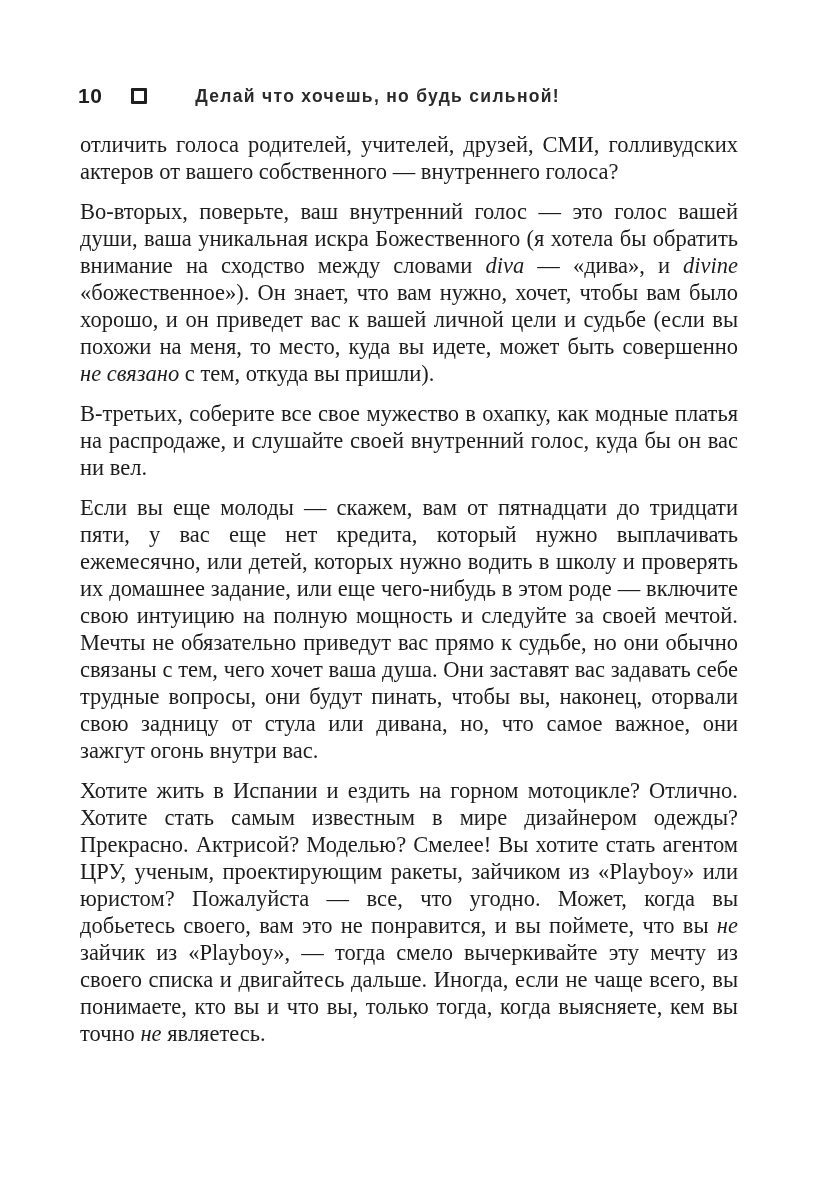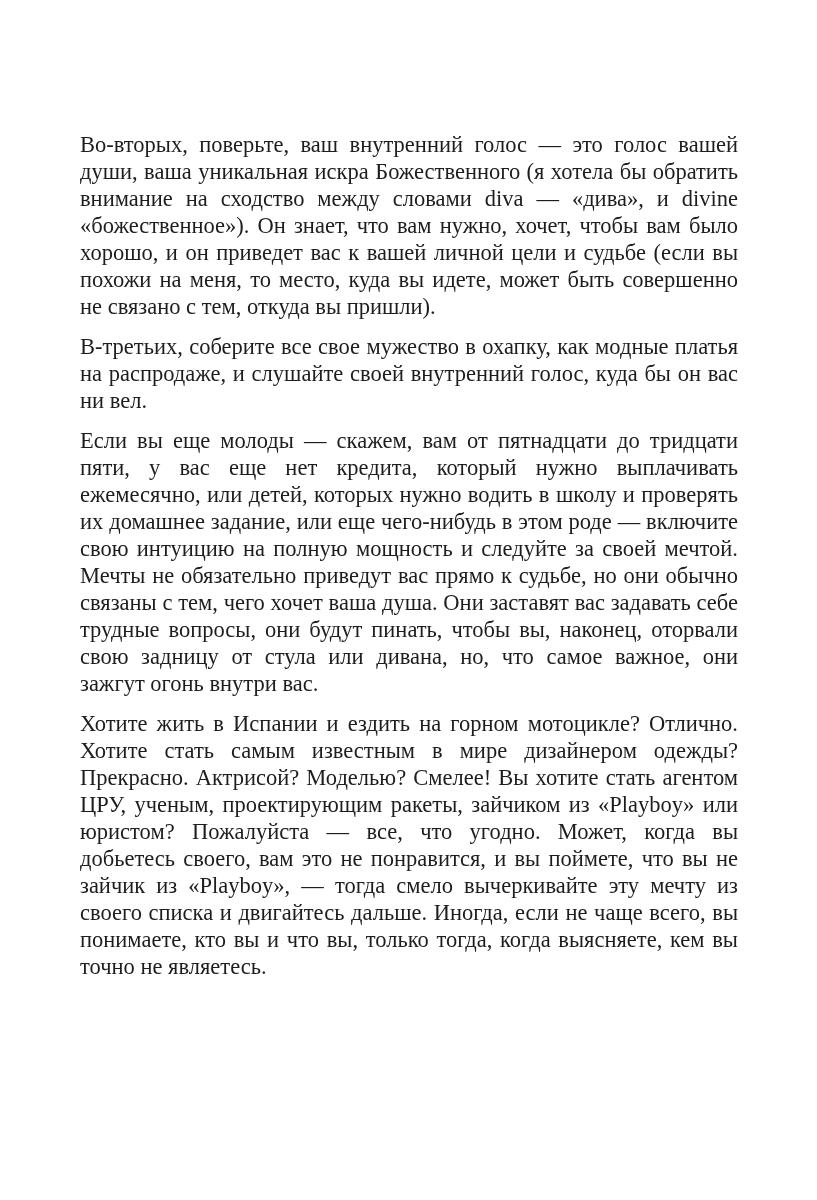--- a/index.html
+++ b/index.html
@@ -53,30 +53,37 @@
     font-size: 22.5px;
     line-height: 27px;
     text-align: justify;
     color: #1d1d1d;
   }
   .text-block p {
     margin: 0 0 13px 0;
     padding: 0;
   }
   .i {
+    font-style: italic;
   }
 </style>
 </head>
 <body>
 
 <div class="page">
 
+  <div class="running-header">
+    <span class="page-number">10</span>
+    <span class="header-square"></span>
+    <span class="running-title">Делай что хочешь, но будь сильной!</span>
+  </div>
 
   <div class="text-block">
 
+    <p><span>отличить голоса родителей, учителей, друзей, СМИ, голливудских актеров от вашего собственного — внутреннего голоса?</span></p>
 
     <p><span>Во-вторых, поверьте, ваш внутренний голос — это голос вашей души, ваша уникальная искра Божественного (я хотела бы обратить внимание на сходство между словами </span><span class="i">diva</span><span> — «дива», и </span><span class="i">divine</span><span> «божественное»). Он знает, что вам нужно, хочет, чтобы вам было хорошо, и он приведет вас к вашей личной цели и судьбе (если вы похожи на меня, то место, куда вы идете, может быть совершенно </span><span class="i">не связано</span><span> с тем, откуда вы пришли).</span></p>
 
     <p><span>В-третьих, соберите все свое мужество в охапку, как модные платья на распродаже, и слушайте своей внутренний голос, куда бы он вас ни вел.</span></p>
 
     <p><span>Если вы еще молоды — скажем, вам от пятнадцати до тридцати пяти, у вас еще нет кредита, который нужно выплачивать ежемесячно, или детей, которых нужно водить в школу и проверять их домашнее задание, или еще чего-нибудь в этом роде — включите свою интуицию на полную мощность и следуйте за своей мечтой. Мечты не обязательно приведут вас прямо к судьбе, но они обычно связаны с тем, чего хочет ваша душа. Они заставят вас задавать себе трудные вопросы, они будут пинать, чтобы вы, наконец, оторвали свою задницу от стула или дивана, но, что самое важное, они зажгут огонь внутри вас.</span></p>
 
     <p><span>Хотите жить в Испании и ездить на горном мотоцикле? Отлично. Хотите стать самым известным в мире дизайнером одежды? Прекрасно. Актрисой? Моделью? Смелее! Вы хотите стать агентом ЦРУ, ученым, проектирующим ракеты, зайчиком из «Playboy» или юристом? Пожалуйста — все, что угодно. Может, когда вы добьетесь своего, вам это не понравится, и вы поймете, что вы </span><span class="i">не</span><span> зайчик из «Playboy», — тогда смело вычеркивайте эту мечту из своего списка и двигайтесь дальше. Иногда, если не чаще всего, вы понимаете, кто вы и что вы, только тогда, когда выясняете, кем вы точно </span><span class="i">не</span><span> являетесь.</span></p>
 
 

